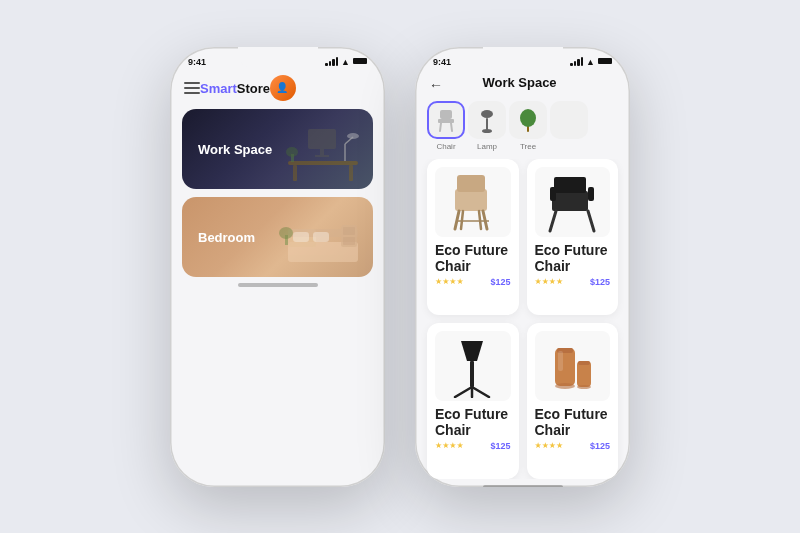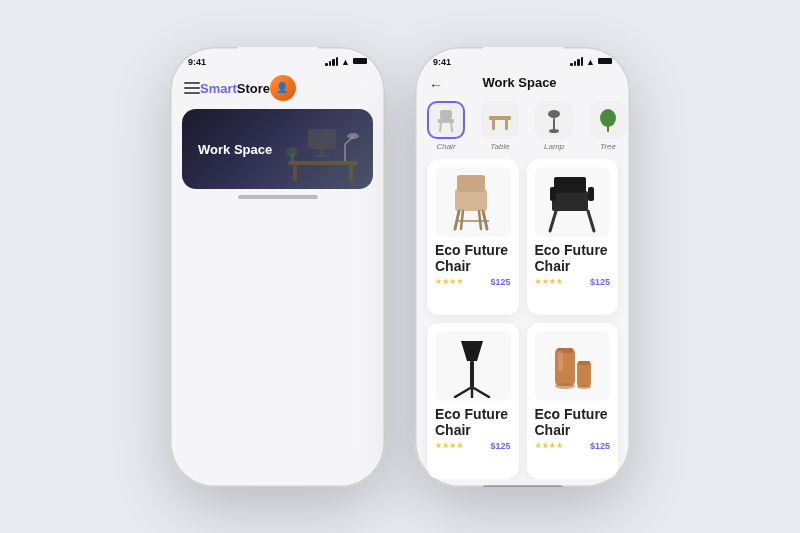--- a/index.html
+++ b/index.html
@@ -182,24 +182,23 @@
 
     .detail-title {
       font-size: 13px;
       font-weight: 700;
       color: #111;
     }
 
     
     .filter-scroll {
       display: flex;
-      gap: 16px;
+      gap: 3px;
       padding: 4px 12px 8px;
       overflow-x: auto;
-      font-style: italic;
     }
 
     .filter-item {
       display: flex;
       flex-direction: column;
       align-items: center;
       gap: 3px;
       min-width: 38px;
     }
 
@@ -356,20 +355,39 @@
           <line x1="72" y1="42" x2="72" y2="25" stroke="#aaa" stroke-width="1.5"></line>
           <line x1="72" y1="25" x2="80" y2="18" stroke="#aaa" stroke-width="1.5"></line>
           <ellipse cx="80" cy="17" rx="6" ry="3" fill="#ccc" opacity="0.6"></ellipse>
 
           <rect x="18" y="35" width="3" height="8" fill="#5a8a3c" opacity="0.6"></rect>
           <ellipse cx="19" cy="33" rx="6" ry="5" fill="#4a7a2c" opacity="0.5"></ellipse>
         </svg>
       </div>
 
 
+      <div class="category-card card-bedroom">
+        <span class="card-label">Bedroom</span>
+        <svg class="card-illustration" viewBox="0 0 100 70">
+
+          <rect x="15" y="35" width="70" height="20" rx="3" fill="#f0d0b0" opacity="0.7"></rect>
+          <rect x="15" y="22" width="28" height="18" rx="3" fill="#e8c8a0" opacity="0.7"></rect>
+          <rect x="15" y="22" width="70" height="8" rx="2" fill="#d4b090" opacity="0.6"></rect>
+
+          <rect x="20" y="25" width="16" height="10" rx="3" fill="white" opacity="0.5"></rect>
+          <rect x="40" y="25" width="16" height="10" rx="3" fill="white" opacity="0.5"></rect>
+
+          <rect x="68" y="18" width="16" height="22" rx="2" fill="#d4b090" opacity="0.6"></rect>
+          <rect x="70" y="20" width="12" height="8" rx="1" fill="#c4a080" opacity="0.5"></rect>
+          <rect x="70" y="30" width="12" height="8" rx="1" fill="#c4a080" opacity="0.5"></rect>
+
+          <rect x="12" y="28" width="3" height="10" fill="#5a8a3c" opacity="0.6"></rect>
+          <ellipse cx="13" cy="26" rx="7" ry="6" fill="#4a7a2c" opacity="0.5"></ellipse>
+        </svg>
+      </div>
 
 
     </div>
 
     <div class="home-indicator"></div>
   </div>
 
   <div class="phone phone-right">
     <div class="notch"></div>
 
@@ -402,30 +420,20 @@
           <svg class="filter-thumb" viewBox="0 0 32 32">
             <rect x="10" y="6" width="12" height="9" rx="2" fill="#bbb"></rect>
             <rect x="8" y="15" width="16" height="4" rx="1" fill="#bbb"></rect>
             <line x1="11" y1="19" x2="10" y2="27" stroke="#bbb" stroke-width="2" stroke-linecap="round"></line>
             <line x1="21" y1="19" x2="22" y2="27" stroke="#bbb" stroke-width="2" stroke-linecap="round"></line>
           </svg>
         </div>
         <span class="filter-label">Chair</span>
       </div>
 
-      <div class="filter-item">
-        <div class="filter-icon-box">
-          <svg class="filter-thumb" viewBox="0 0 32 32">
-            <rect x="5" y="12" width="22" height="4" rx="1.5" fill="#b8a070"></rect>
-            <rect x="8" y="16" width="3" height="10" rx="1" fill="#b8a070"></rect>
-            <rect x="21" y="16" width="3" height="10" rx="1" fill="#b8a070"></rect>
-          </svg>
-        </div>
-        <span class="filter-label">Table</span>
-      </div>
 
       <div class="filter-item">
         <div class="filter-icon-box">
           <svg class="filter-thumb" viewBox="0 0 32 32">
             <ellipse cx="16" cy="10" rx="6" ry="4" fill="#666"></ellipse>
             <rect x="15" y="14" width="2" height="12" rx="1" fill="#666"></rect>
             <ellipse cx="16" cy="27" rx="5" ry="2" fill="#666"></ellipse>
           </svg>
         </div>
         <span class="filter-label">Lamp</span>

